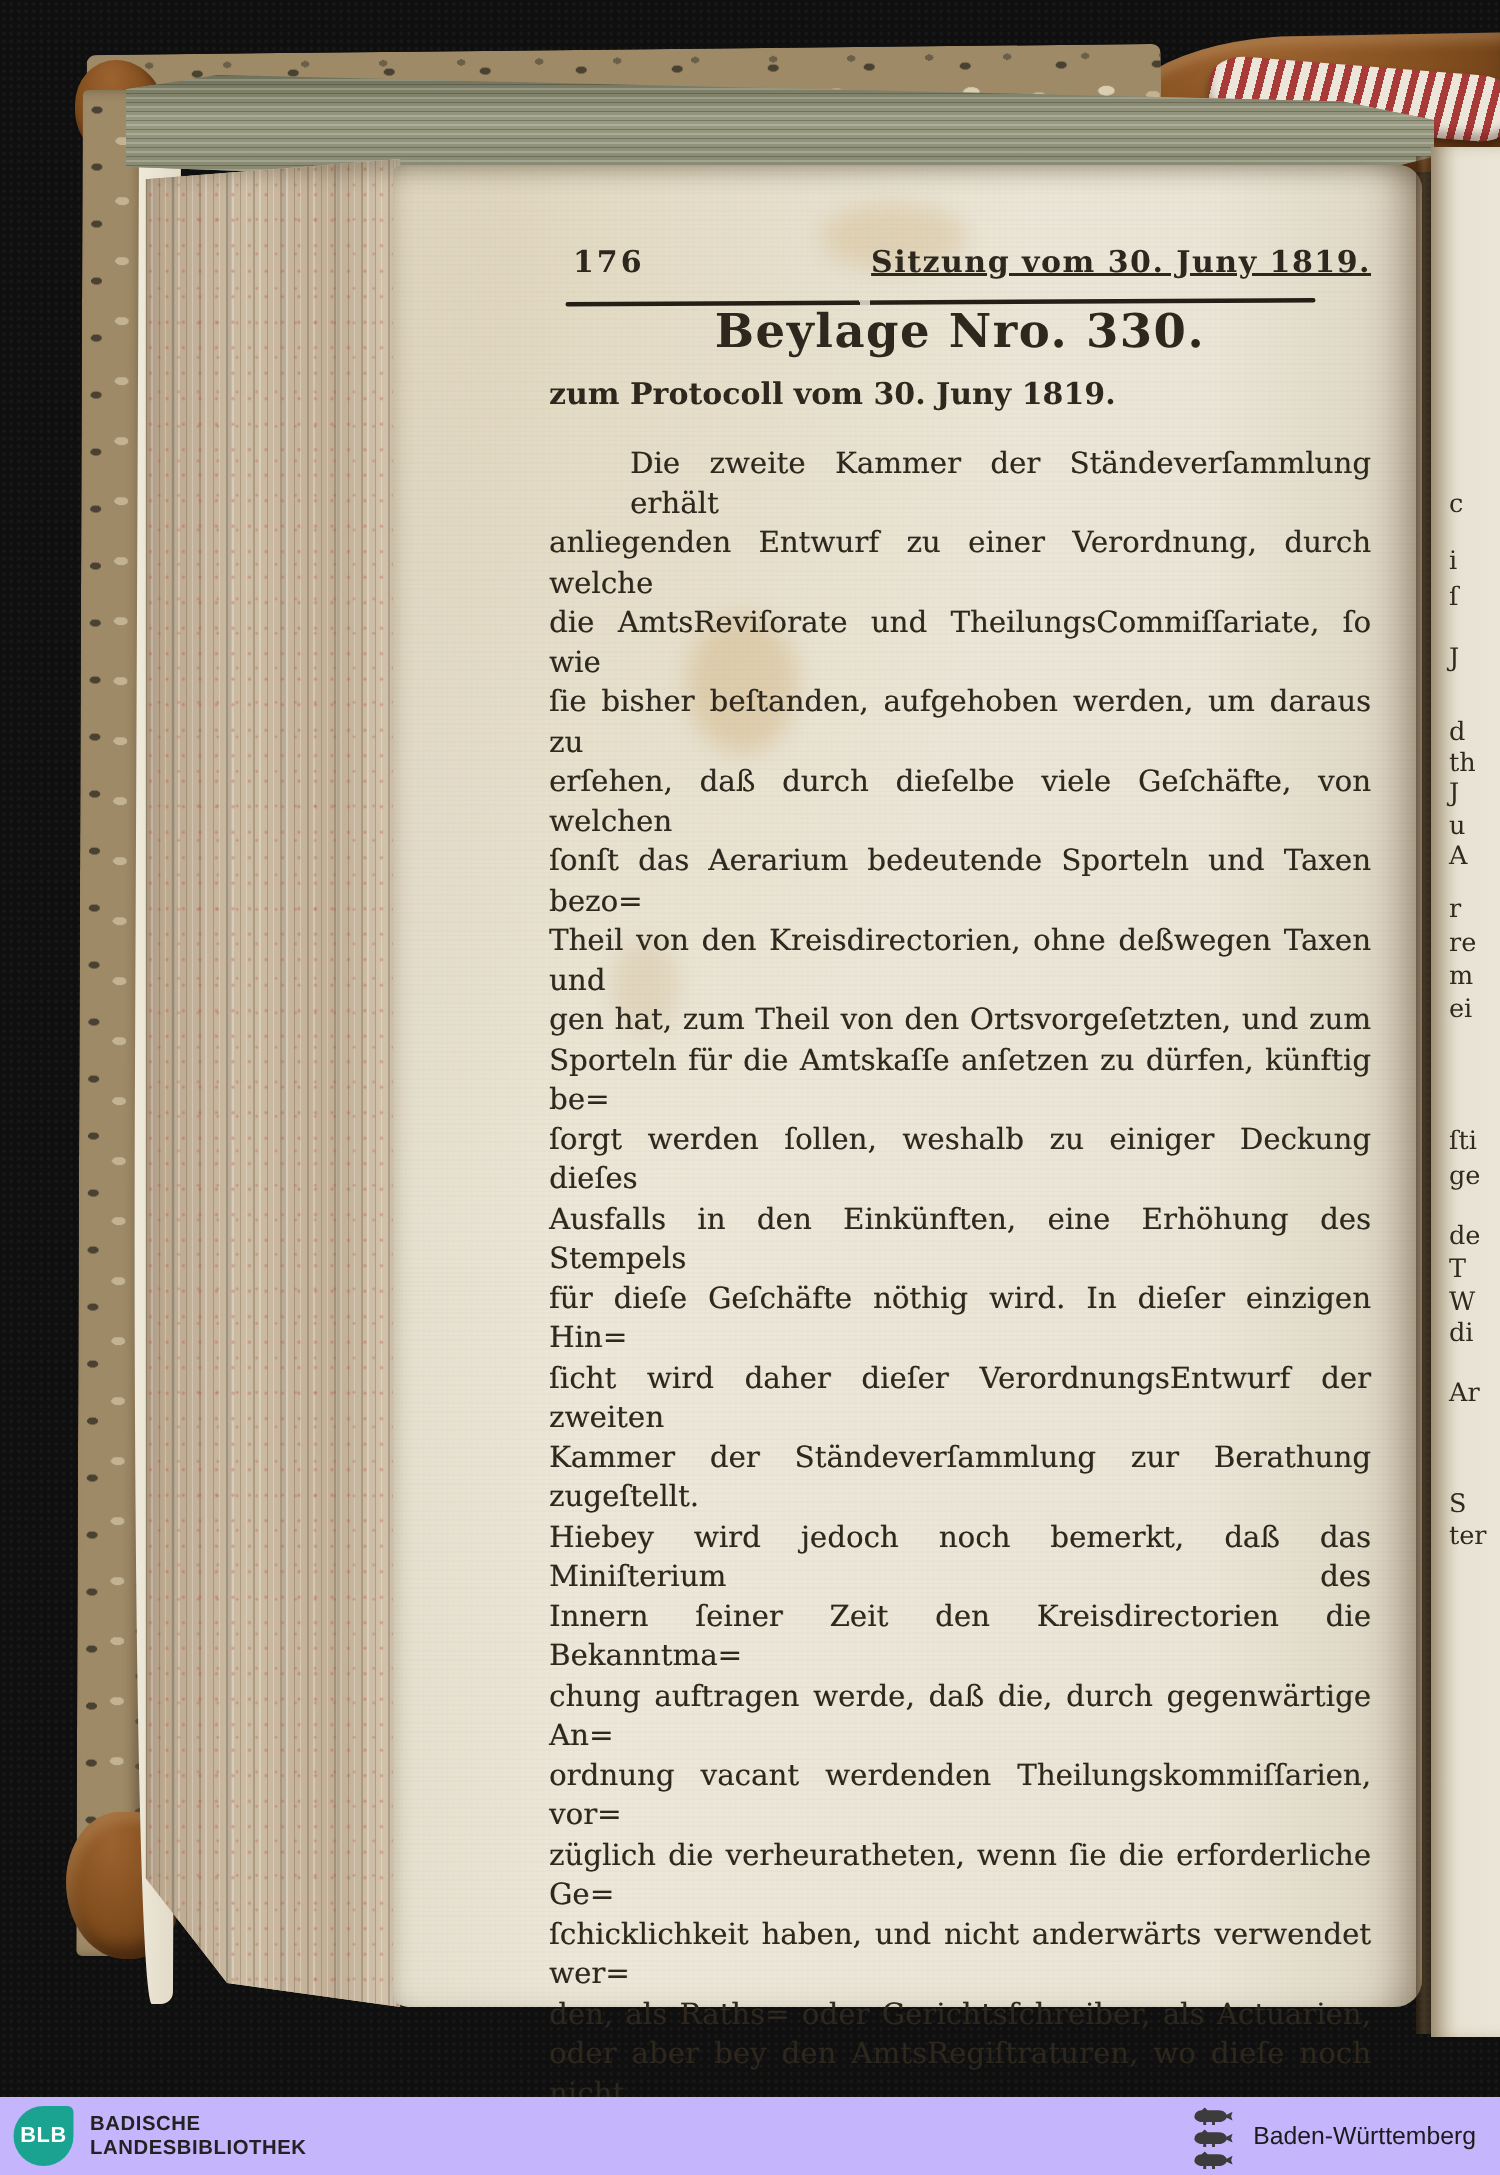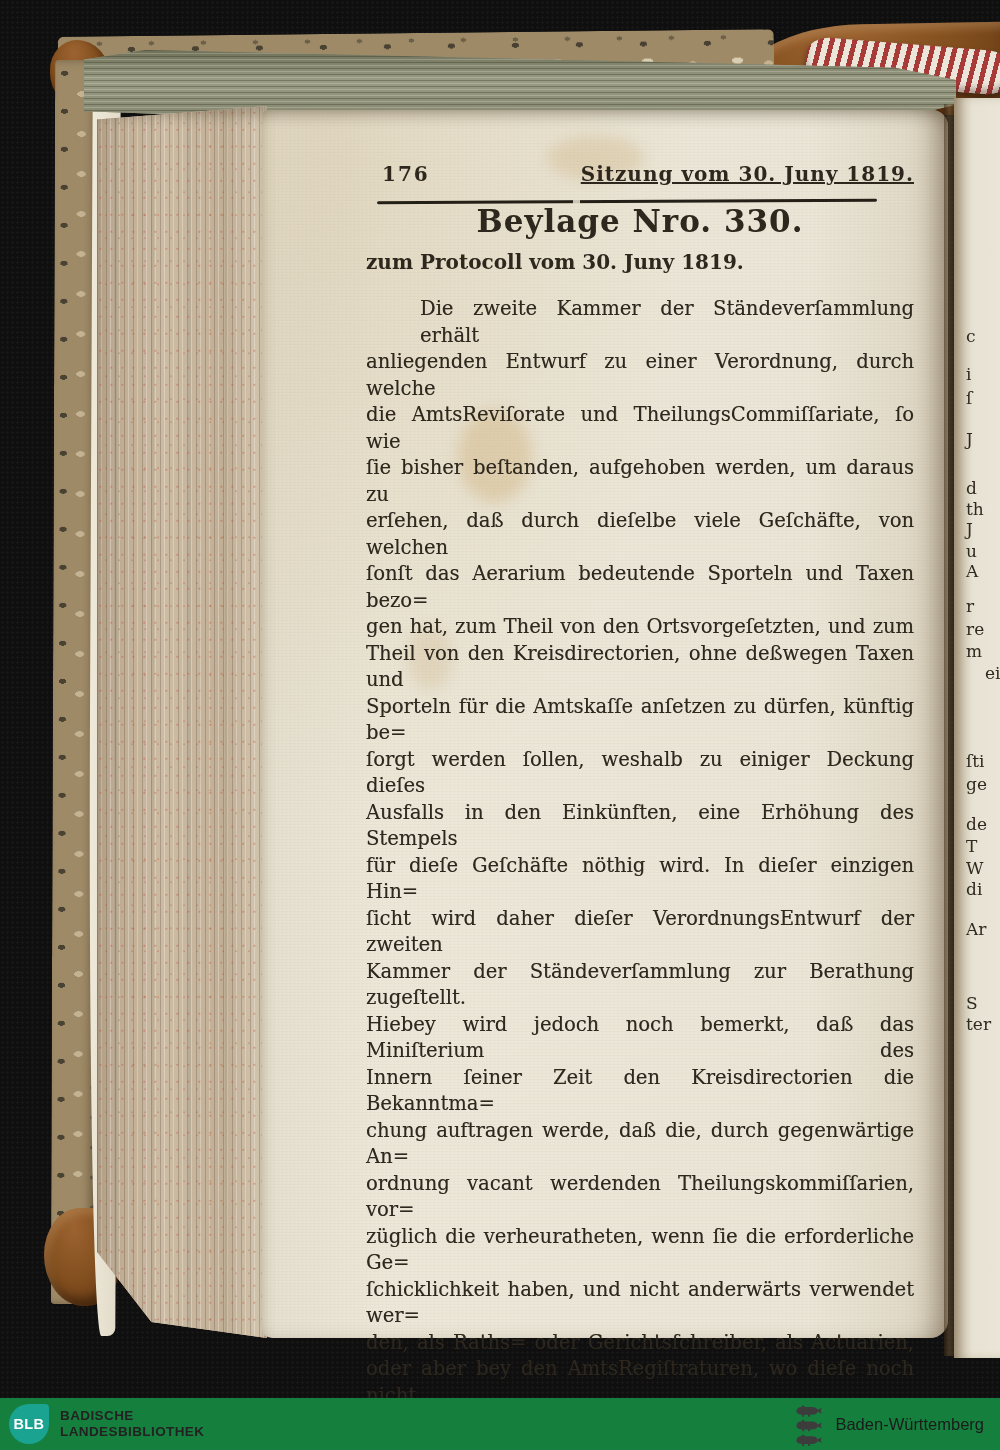--- a/index.html
+++ b/index.html
@@ -168,22 +168,22 @@
     <div class="beylage-title">Beylage Nro. 330.</div>
     <div class="beylage-sub">zum Protocoll vom 30. Juny 1819.</div>
 
     <div class="body-text">
         <div class="bline j i1">Die zweite Kammer der Ständeverſammlung erhält</div>
         <div class="bline j">anliegenden Entwurf zu einer Verordnung, durch welche</div>
         <div class="bline j">die AmtsReviſorate und TheilungsCommiſſariate, ſo wie</div>
         <div class="bline j">ſie bisher beſtanden, aufgehoben werden, um daraus zu</div>
         <div class="bline j">erſehen, daß durch dieſelbe viele Geſchäfte, von welchen</div>
         <div class="bline j">ſonſt das Aerarium bedeutende Sporteln und Taxen bezo=</div>
+        <div class="bline j">Theil von den Kreisdirectorien, ohne deßwegen Taxen und</div>
         <div class="bline j">gen hat, zum Theil von den Ortsvorgeſetzten, und zum</div>
-        <div class="bline j">Theil von den Kreisdirectorien, ohne deßwegen Taxen und</div>
         <div class="bline j">Sporteln für die Amtskaſſe anſetzen zu dürfen, künftig be=</div>
         <div class="bline j">ſorgt werden ſollen, weshalb zu einiger Deckung dieſes</div>
         <div class="bline j">Ausfalls in den Einkünften, eine Erhöhung des Stempels</div>
         <div class="bline j">für dieſe Geſchäfte nöthig wird.  In dieſer einzigen Hin=</div>
         <div class="bline j">ſicht wird daher dieſer VerordnungsEntwurf der zweiten</div>
         <div class="bline j">Kammer der Ständeverſammlung zur Berathung zugeſtellt.</div>
         <div class="bline j">Hiebey wird jedoch noch bemerkt, daß das Miniſterium des</div>
         <div class="bline j">Innern ſeiner Zeit den Kreisdirectorien die Bekanntma=</div>
         <div class="bline j">chung auftragen werde, daß die, durch gegenwärtige An=</div>
         <div class="bline j">ordnung vacant werdenden Theilungskommiſſarien, vor=</div>
@@ -205,34 +205,34 @@
       <span class="frag" style="top: 290px;">ſ</span>
       <span class="frag" style="top: 331px;">J</span>
       <span class="frag" style="top: 380px;">d</span>
       <span class="frag" style="top: 401px;">th</span>
       <span class="frag" style="top: 421px;">J</span>
       <span class="frag" style="top: 443px;">u</span>
       <span class="frag" style="top: 463px;">A</span>
       <span class="frag" style="top: 498px;">r</span>
       <span class="frag" style="top: 521px;">re</span>
       <span class="frag" style="top: 543px;">m</span>
-      <span class="frag" style="top: 565px; margin-left: 19px;">ei</span>
+      <span class="frag" style="top: 565px;">ei</span>
       <span class="frag" style="top: 653px;">ſti</span>
       <span class="frag" style="top: 676px;">ge</span>
       <span class="frag" style="top: 716px;">de</span>
       <span class="frag" style="top: 738px;">T</span>
       <span class="frag" style="top: 760px;">W</span>
       <span class="frag" style="top: 781px;">di</span>
       <span class="frag" style="top: 821px;">Ar</span>
       <span class="frag" style="top: 895px;">S</span>
       <span class="frag" style="top: 916px;">ter</span>
     </div>
 </div>
 
-<div class="footer" style="background: #15803d;">
+<div class="footer" style="background: #c4b5fd;">
   <div class="blb-brand">
     <div class="blb-logo" style="background: rgb(27, 163, 146);">BLB</div>
     <div class="blb-name">
       <div>BADISCHE</div>
       <div>LANDESBIBLIOTHEK</div>
     </div>
   </div>
   <div class="bw-brand">
     <svg class="bw-arms" width="32" height="44" viewBox="0 0 30 45">
       <g fill="#3c3c3c">

